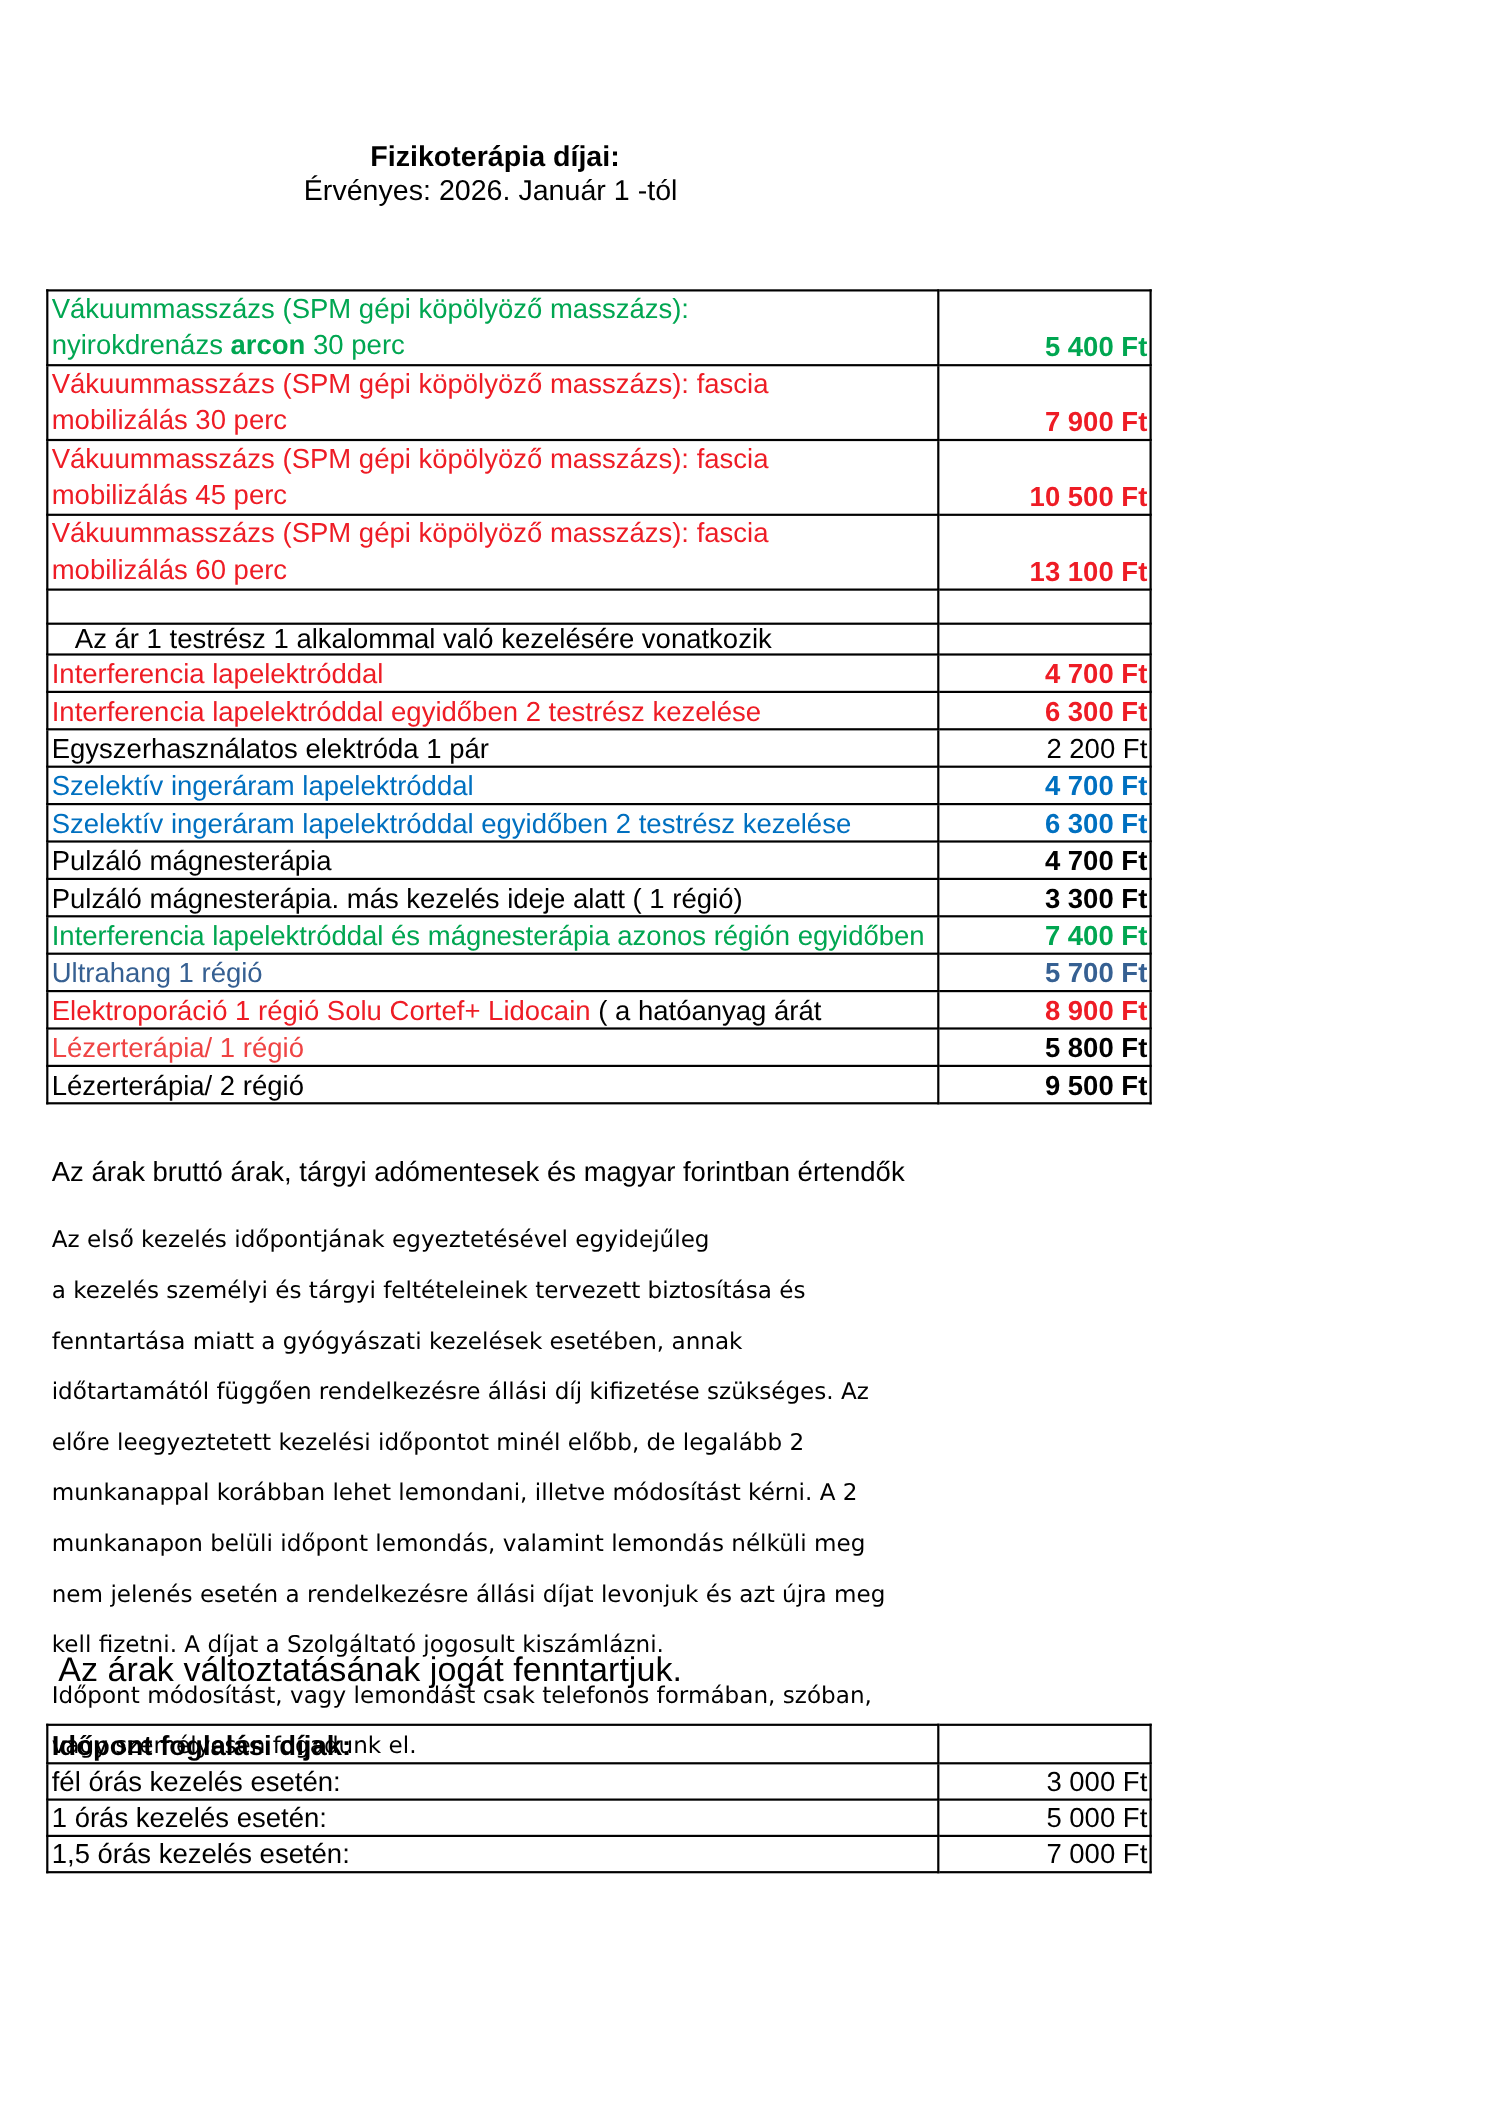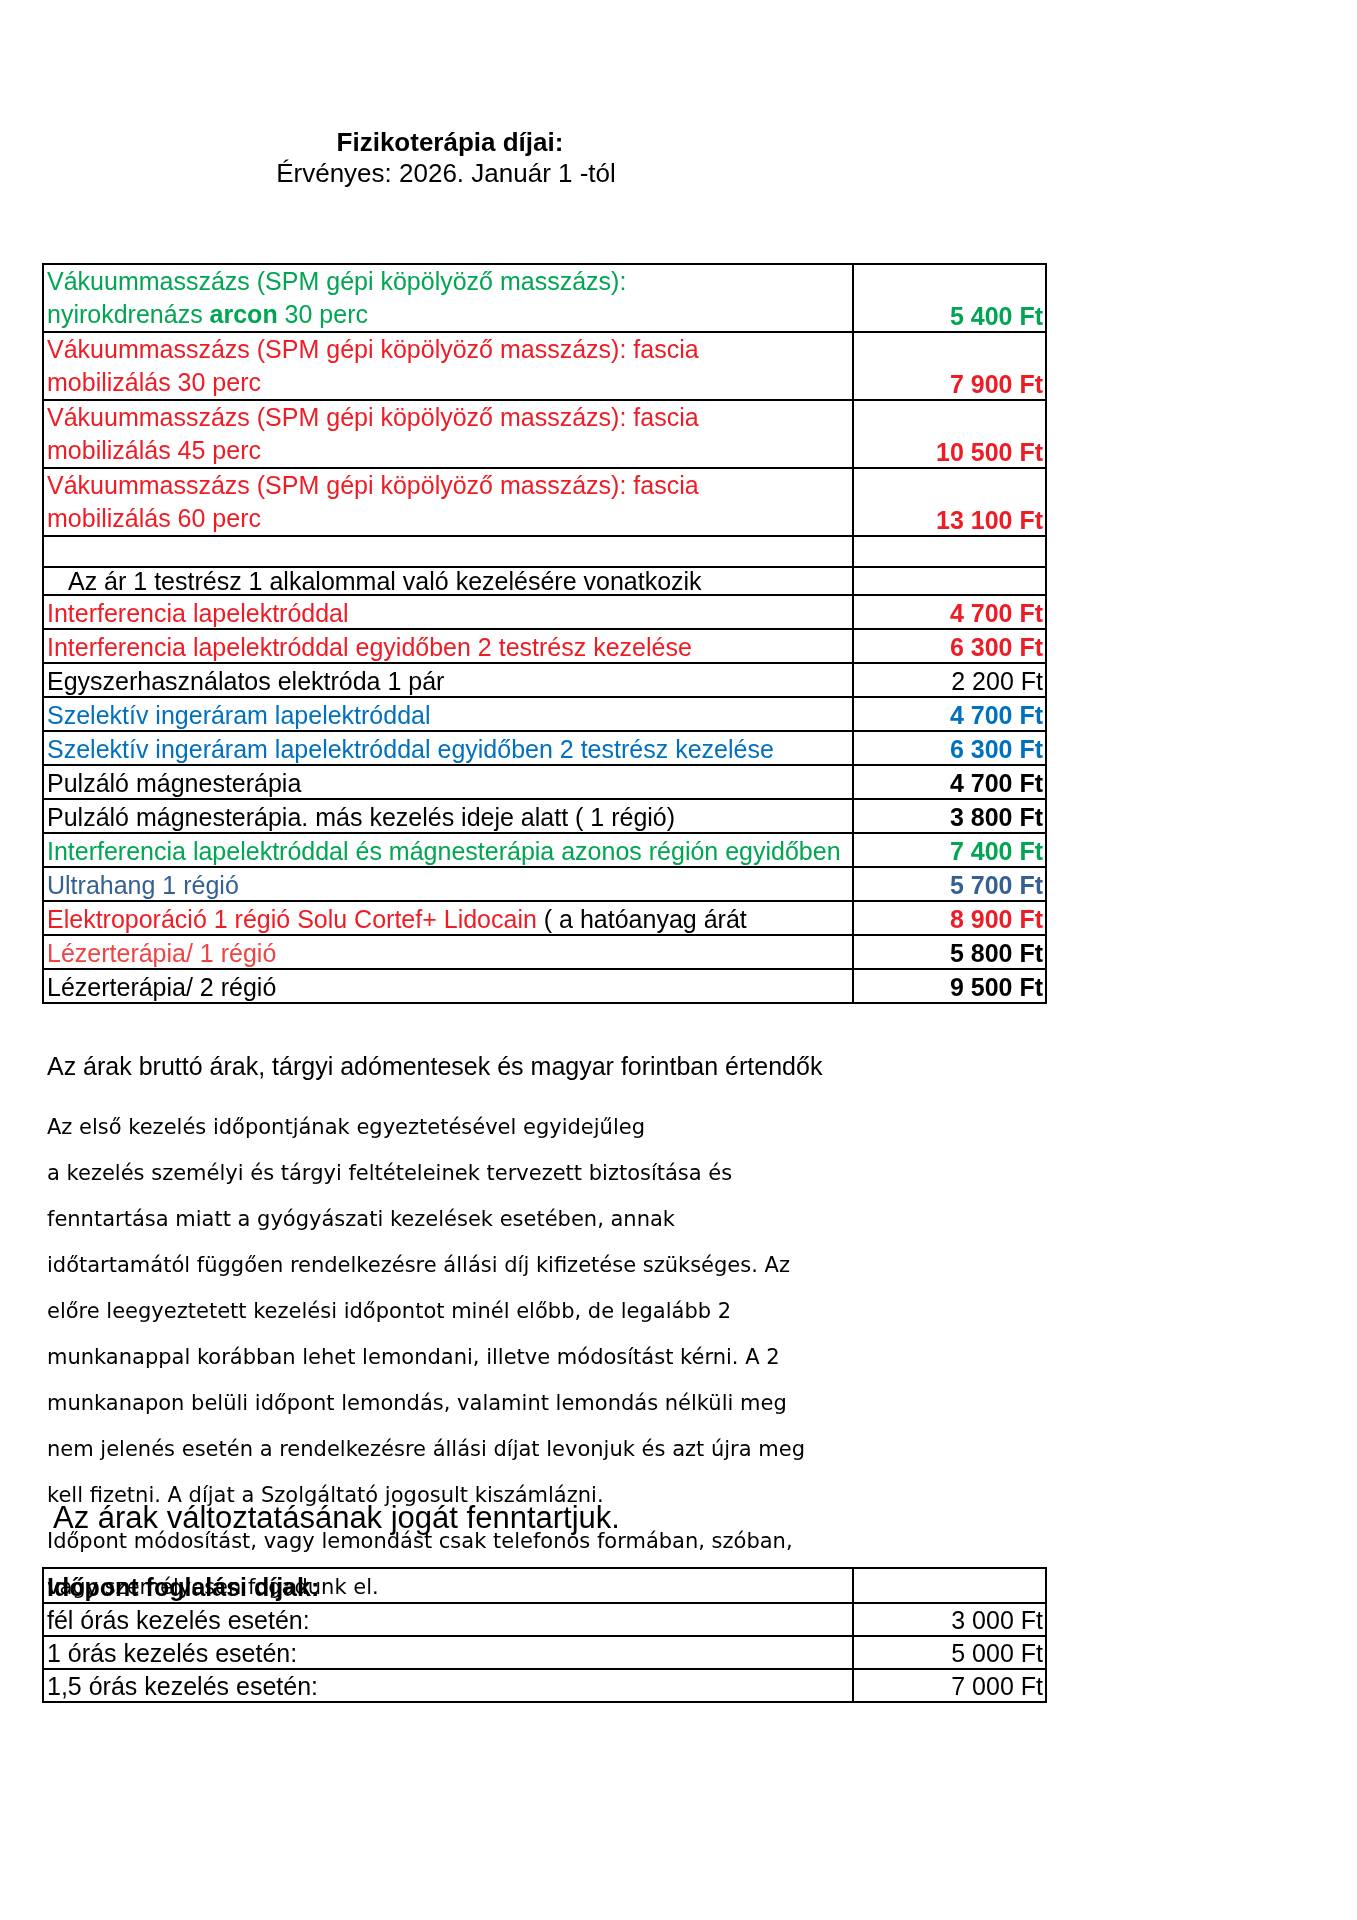--- a/index.html
+++ b/index.html
@@ -96,21 +96,21 @@
     <tr class="single">
       <td class="name c-blue" style="color: rgb(0, 112, 192);">Szelektív ingeráram    lapelektróddal   egyidőben 2 testrész kezelése</td>
       <td class="price-cell c-blue" style="color: rgb(0, 112, 192);">6 300 Ft</td>
     </tr>
     <tr class="single">
       <td class="name c-black" style="color: rgb(0, 0, 0);">Pulzáló mágnesterápia</td>
       <td class="price-cell c-black" style="color: rgb(0, 0, 0);">4 700 Ft</td>
     </tr>
     <tr class="single">
       <td class="name c-black" style="color: rgb(0, 0, 0);">Pulzáló mágnesterápia. más kezelés ideje alatt ( 1 régió)</td>
-      <td class="price-cell c-black" style="color: rgb(0, 0, 0);">3 800 Ft</td>
+      <td class="price-cell c-black" style="color: rgb(0, 0, 0);">3 300 Ft</td>
     </tr>
     <tr class="single">
       <td class="name c-green" style="color: rgb(0, 166, 81);">Interferencia lapelektróddal és mágnesterápia    azonos régión egyidőben</td>
       <td class="price-cell c-green" style="color: rgb(0, 166, 81);">7 400 Ft</td>
     </tr>
     <tr class="single">
       <td class="name c-steel" style="color: rgb(54, 96, 146);">Ultrahang 1 régió</td>
       <td class="price-cell c-steel" style="color: rgb(54, 96, 146);">5 700 Ft</td>
     </tr>
     <tr class="single">

